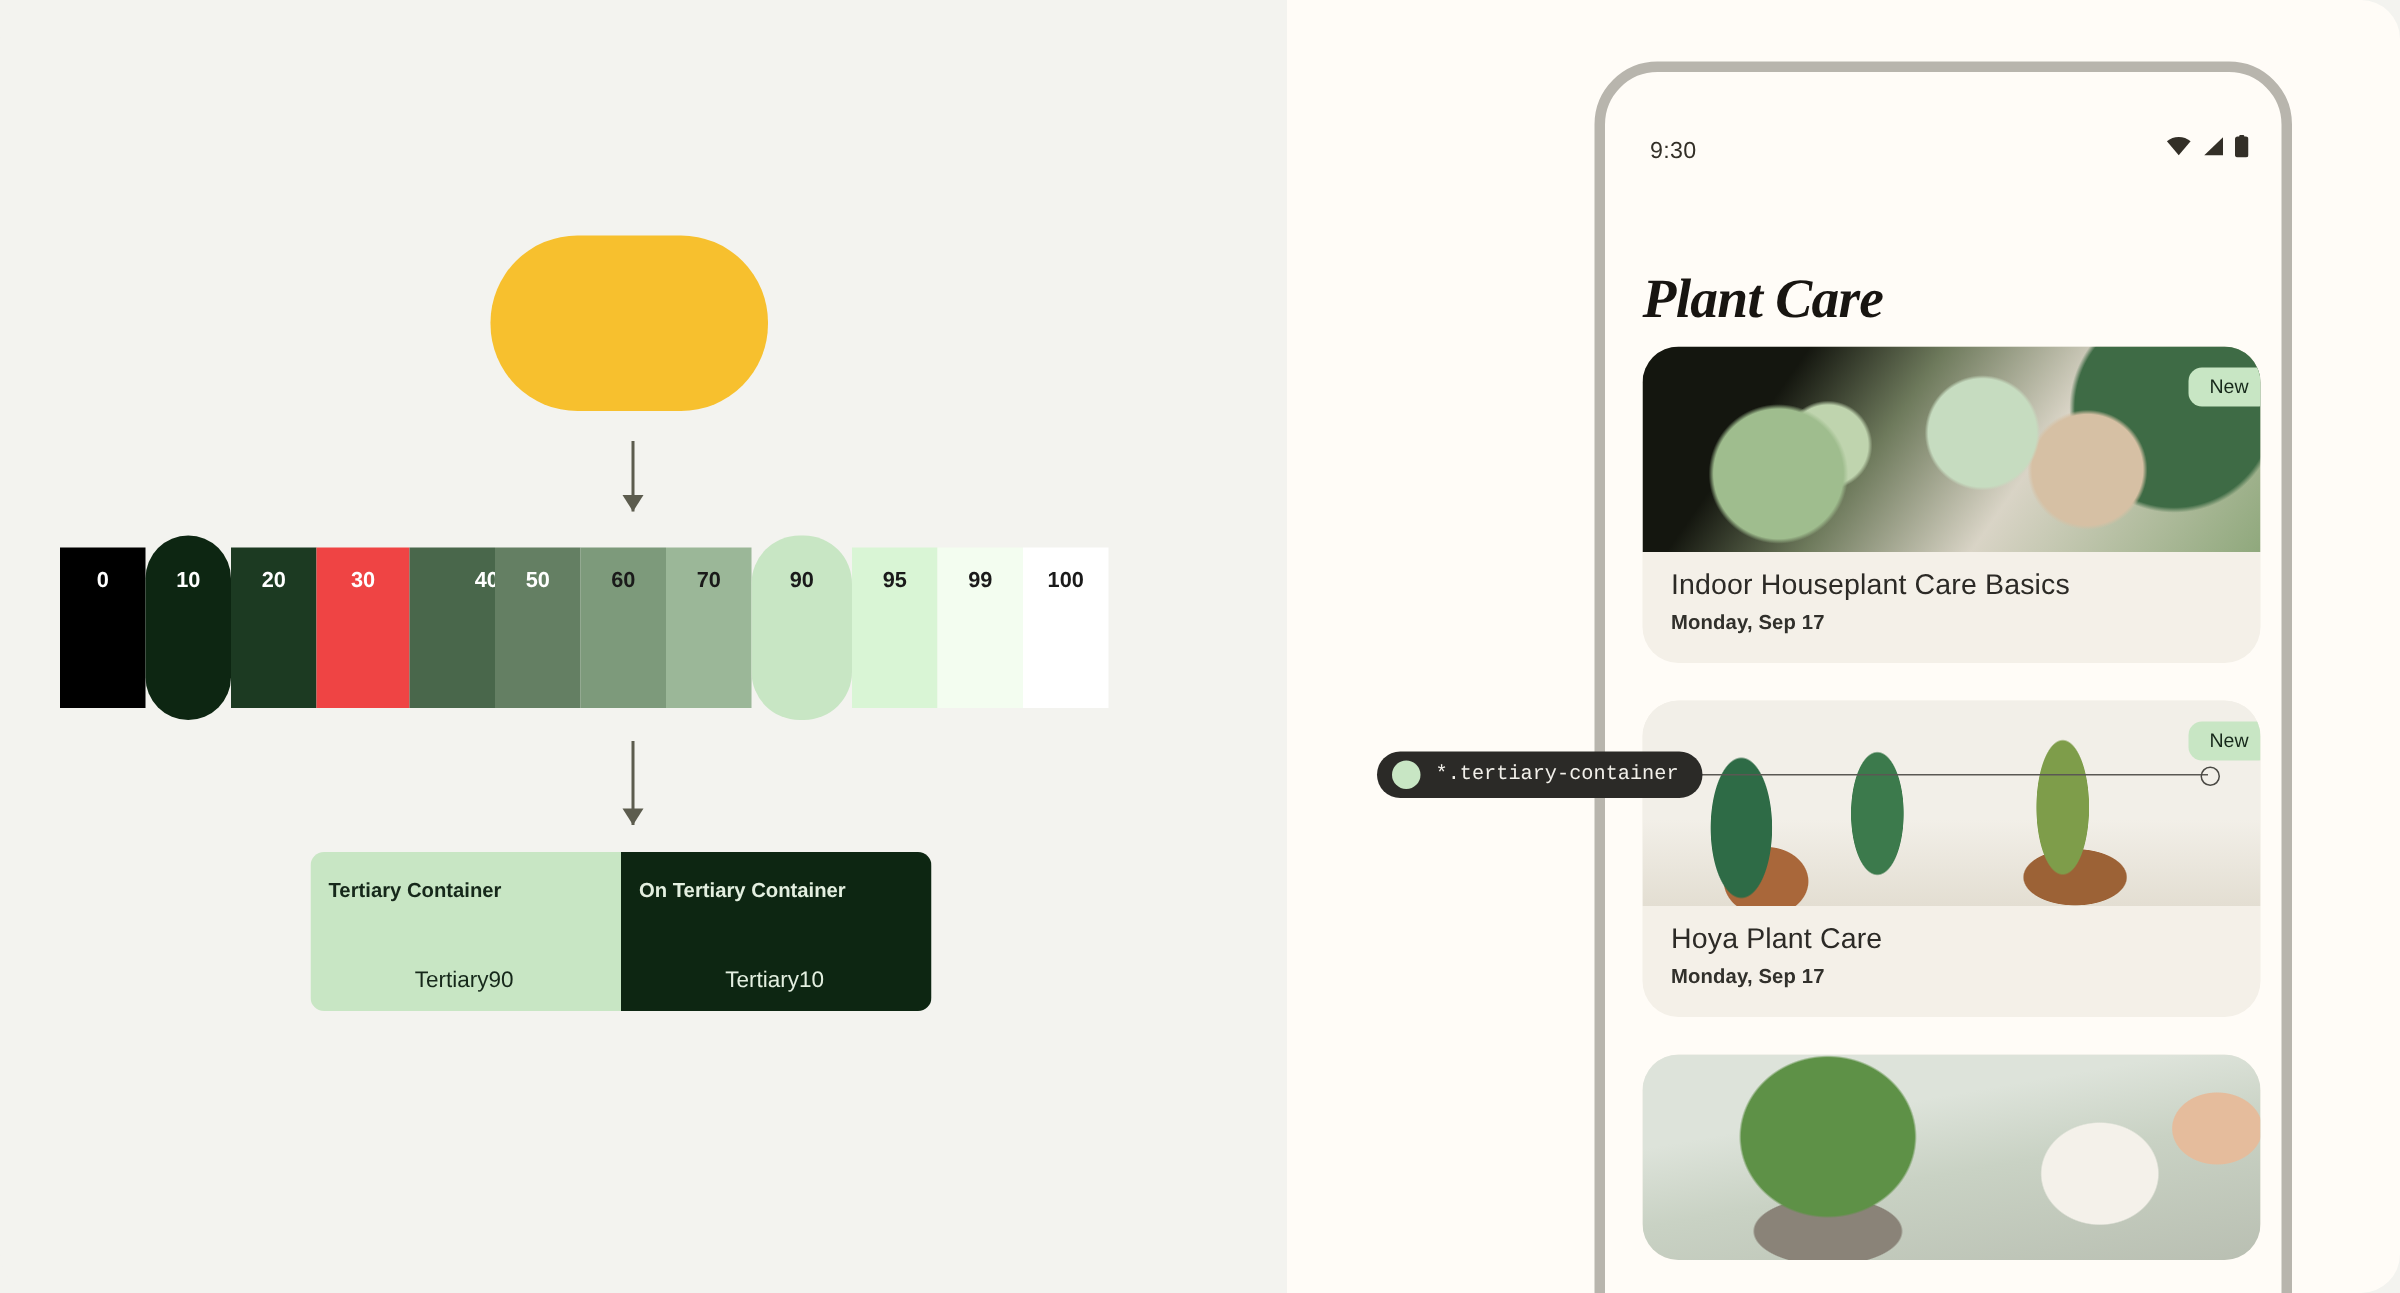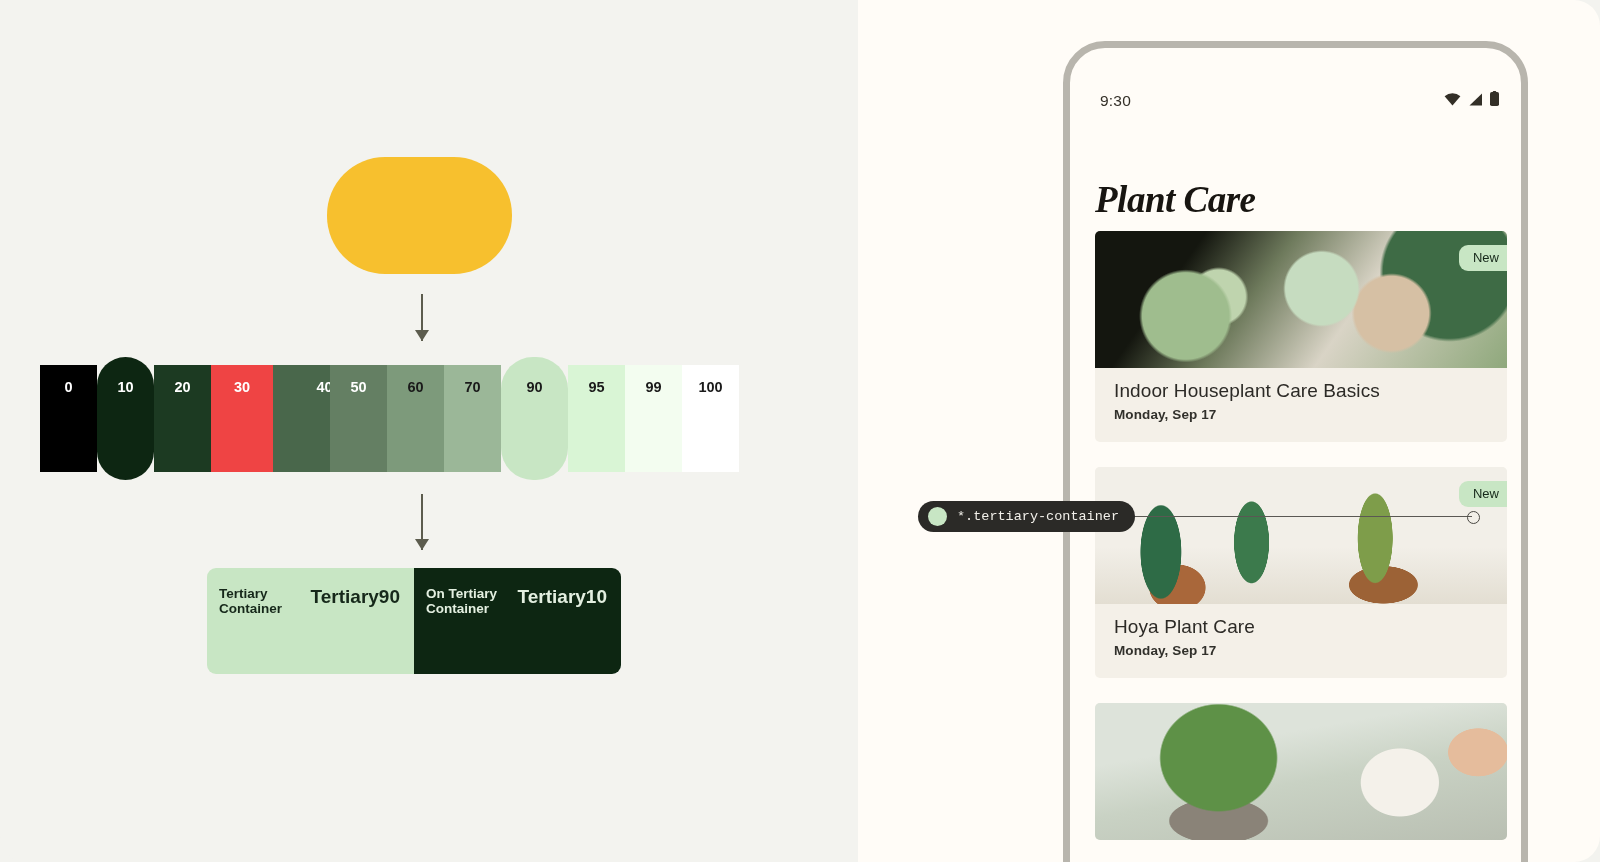--- a/index.html
+++ b/index.html
@@ -41,23 +41,23 @@
   .tone.emph{height:107px;border-radius:32px;}
   .tone.emph .lbl{padding-top:8px;}
   .tone.emph{margin-top:-8px;height:123px;}
 
   
   .container-demo{
     position:absolute;left:207px;top:568px;width:414px;height:106px;
     display:flex;border-radius:9px;overflow:hidden;
   }
   .cdem{position:relative;flex:1;box-sizing:border-box;padding:18px 14px 12px 12px;
-        display:flex;flex-direction:row;justify-content:space-between;}
+        display:flex;flex-direction:column;justify-content:space-between;}
   .cdem .top{font-size:13.5px;font-weight:700;}
-  .cdem .bot{font-size:19px;font-weight:700;text-align:right;}
+  .cdem .bot{font-size:15px;font-weight:400;text-align:center;}
 
   
   .right-panel{
     position:absolute;left:858px;top:0;width:742px;height:862px;
     background:#FFFCF7;border-radius:0 26px 26px 0;
   }
   .phone{
     position:absolute;left:1063px;top:41px;width:465px;height:880px;
     border:7px solid #B8B5AD;border-radius:42px;
     background:#FFFCF7;box-sizing:border-box;overflow:hidden;
@@ -70,21 +70,21 @@
   .clock{font-size:15.5px;font-weight:500;color:#332F27;letter-spacing:.2px;}
   .sysicons{display:flex;align-items:center;gap:7px;}
   .app-title{
     position:absolute;left:25px;top:130px;
     font-family:"Liberation Serif",serif;
     font-weight:700;font-style:italic;font-size:37px;
     color:#181511;letter-spacing:-0.5px;
   }
   .cards{position:absolute;left:25px;top:183px;right:0;}
   .card{
-    position:relative;width:412px;border-radius:5px;overflow:hidden;
+    position:relative;width:412px;border-radius:24px;overflow:hidden;
     background:#F4F0E8;margin-bottom:25px;
   }
   .card-img{position:relative;width:100%;height:137px;overflow:hidden;}
   .card-body{padding:12px 19px 20px 19px;}
   .card-title{font-size:19px;color:#2C2A26;font-weight:400;letter-spacing:.1px;}
   .card-date{font-size:13.5px;color:#31302B;font-weight:700;margin-top:5px;letter-spacing:.1px;}
   .badge{
     position:absolute;right:-8px;top:14px;
     background:#C8E6C4;color:#16281A;
     font-size:13px;font-weight:500;

